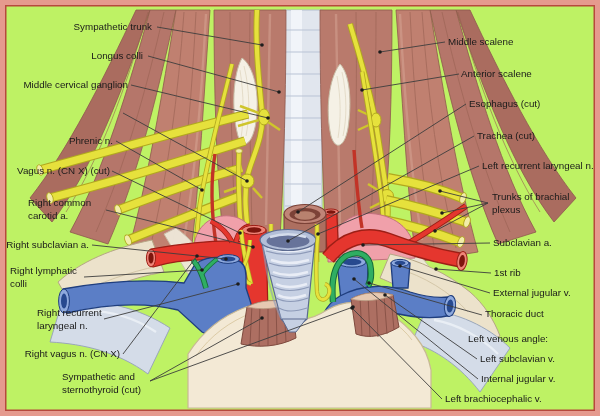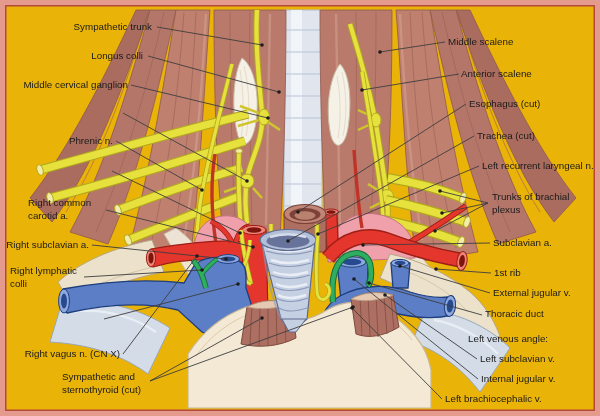--- a/index.html
+++ b/index.html
@@ -1,18 +1,18 @@
 <!DOCTYPE html>
 <html><head>
 <meta charset="utf-8">
 <style>
   html,body{margin:0;padding:0;background:#fff;}
   #stage{
     position:relative;width:600px;height:416px;overflow:hidden;
-    background:#eab308;font-family:"Liberation Sans", sans-serif;
+    background:#bef264;font-family:"Liberation Sans", sans-serif;
   }
   #frame{
     position:absolute;inset:0;pointer-events:none;z-index:30;
     box-shadow: inset 0 0 0 5px #e59a8e, inset 0 0 0 6.5px #b6493d;
   }
   #art{position:absolute;left:0;top:0;z-index:1;}
   .lbl{
     position:absolute;z-index:20;color:#1a1a1a;font-size:9.8px;line-height:12.6px;
     letter-spacing:0px;
   }
@@ -355,23 +355,25 @@
         <circle cx="385" cy="295" r="1.8"></circle>
         <circle cx="354" cy="279" r="1.8"></circle>
     <circle cx="352" cy="308" r="1.8"></circle>
   </g>
 </svg>
 
 <div class="lbl r" style="right:448px;top:21px">Sympathetic trunk</div>
 <div class="lbl r" style="right:457px;top:50px">Longus colli</div>
 <div class="lbl r" style="right:472px;top:79px">Middle cervical ganglion</div>
 <div class="lbl r" style="right:487px;top:135px">Phrenic n.</div>
+<div class="lbl r" style="right:490px;top:165px">Vagus n. (CN X) (cut)</div>
 <div class="lbl blk" style="left:28px;top:197px;width:80px">Right common carotid a.</div>
 <div class="lbl r" style="right:511px;top:239px">Right subclavian a.</div>
 <div class="lbl blk" style="left:10px;top:265px;width:80px">Right lymphatic colli</div>
+<div class="lbl blk" style="left:37px;top:307px;width:74px">Right recurrent laryngeal n.</div>
 <div class="lbl r" style="right:480px;top:348px">Right vagus n. (CN X)</div>
 <div class="lbl blk" style="left:62px;top:371px;width:90px">Sympathetic and sternothyroid (cut)</div>
 
 <div class="lbl l" style="left:448px;top:36px">Middle scalene</div>
 <div class="lbl l" style="left:461px;top:68px">Anterior scalene</div>
 <div class="lbl l" style="left:469px;top:98px">Esophagus (cut)</div>
 <div class="lbl l" style="left:477px;top:130px">Trachea (cut)</div>
 <div class="lbl l" style="left:482px;top:160px">Left recurrent laryngeal n.</div>
 <div class="lbl blk" style="left:492px;top:191px;width:86px">Trunks of brachial plexus</div>
 <div class="lbl l" style="left:493px;top:237px">Subclavian a.</div>

